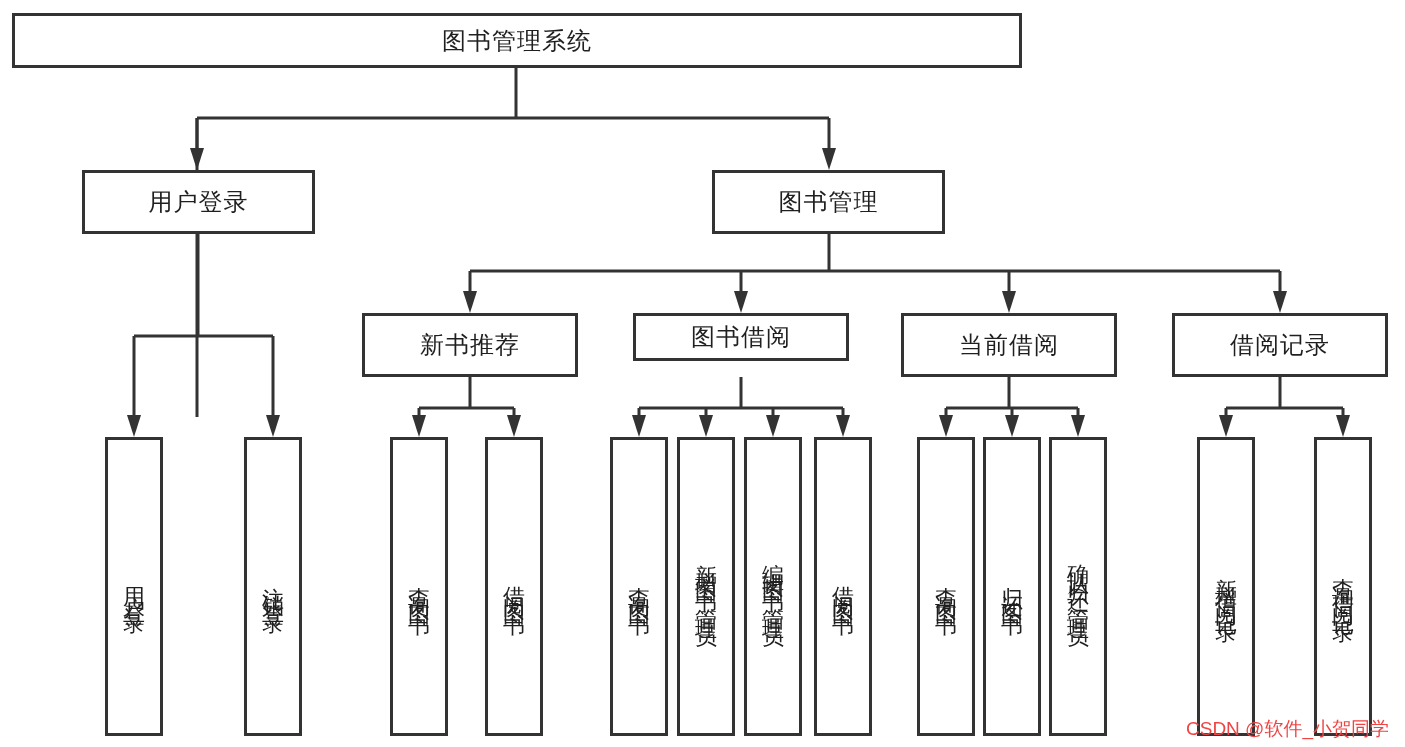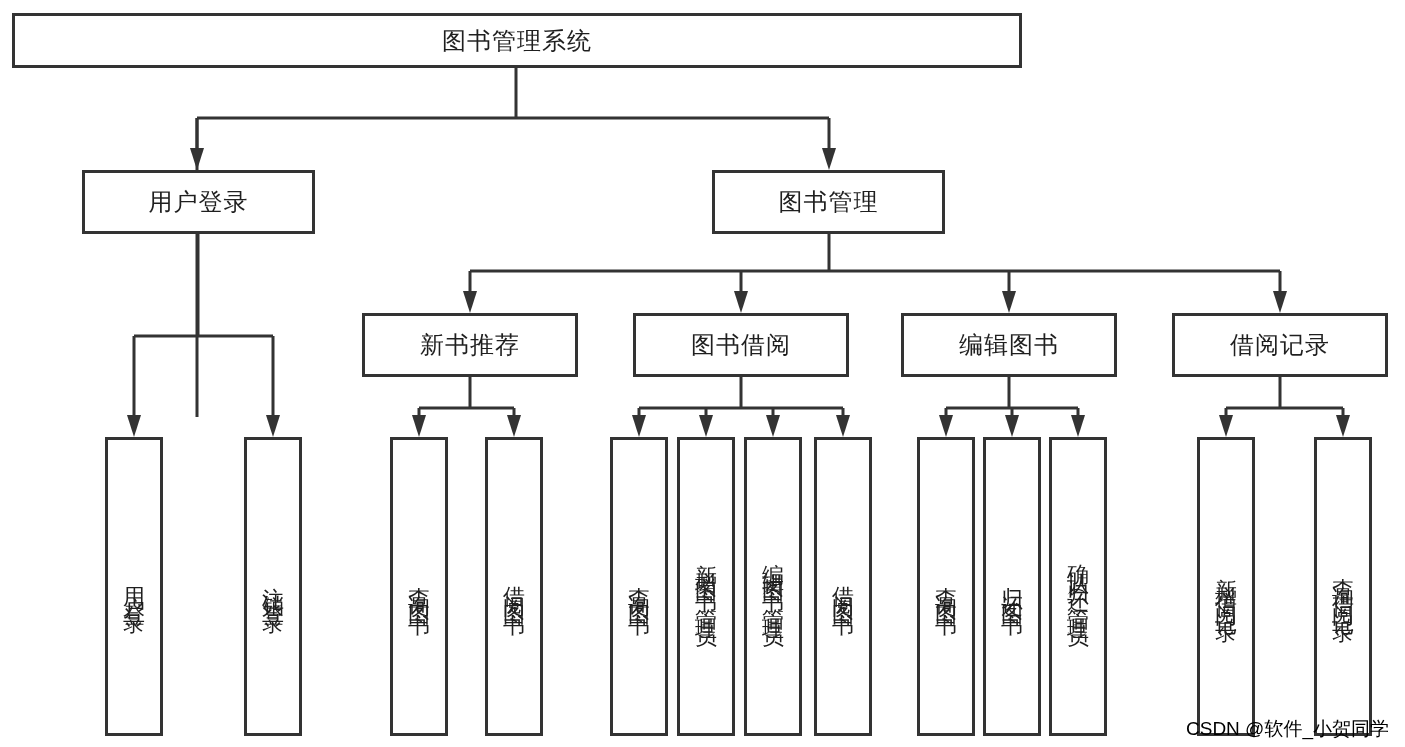--- a/index.html
+++ b/index.html
@@ -51,21 +51,21 @@
     text-orientation: mixed;
     font-size: 22px;
     letter-spacing: 9px;
     white-space: nowrap;
   }
   .watermark {
     position: absolute;
     left: 1186px;
     top: 716px;
     z-index: 5;
-    color: #000000;
+    color: #ef4444;
     font-size: 19px;
     white-space: nowrap;
   }
 </style>
 </head>
 <body>
 
 <div class="canvas">
 
   <svg class="connectors" width="1405" height="747" viewBox="0 0 1405 747">
@@ -109,25 +109,25 @@
   <div class="box" style="left:82px; top:170px; width:233px; height:64px;">
     <span class="hlabel">用户登录</span>
   </div>
   <div class="box" style="left:362px; top:313px; width:216px; height:64px;">
     <span class="hlabel">新书推荐</span>
   </div>
 
   <div class="box" style="left:712px; top:170px; width:233px; height:64px;">
     <span class="hlabel">图书管理</span>
   </div>
-  <div class="box" style="left:633px; top:313px; width:216px; height:64px;">
+  <div class="box" style="left:633px; top:313px; width:216px; height:48px;">
     <span class="hlabel">图书借阅</span>
   </div>
   <div class="box" style="left:901px; top:313px; width:216px; height:64px;">
-    <span class="hlabel">编辑图书</span>
+    <span class="hlabel">当前借阅</span>
   </div>
   <div class="box" style="left:1172px; top:313px; width:216px; height:64px;">
     <span class="hlabel">借阅记录</span>
   </div>
 
   <div class="box" style="left:105px; top:437px; width:58px; height:299px;">
     <span class="vtext">用户登录</span>
   </div>
   <div class="box" style="left:244px; top:437px; width:58px; height:299px;">
     <span class="vtext">注销登录</span>

